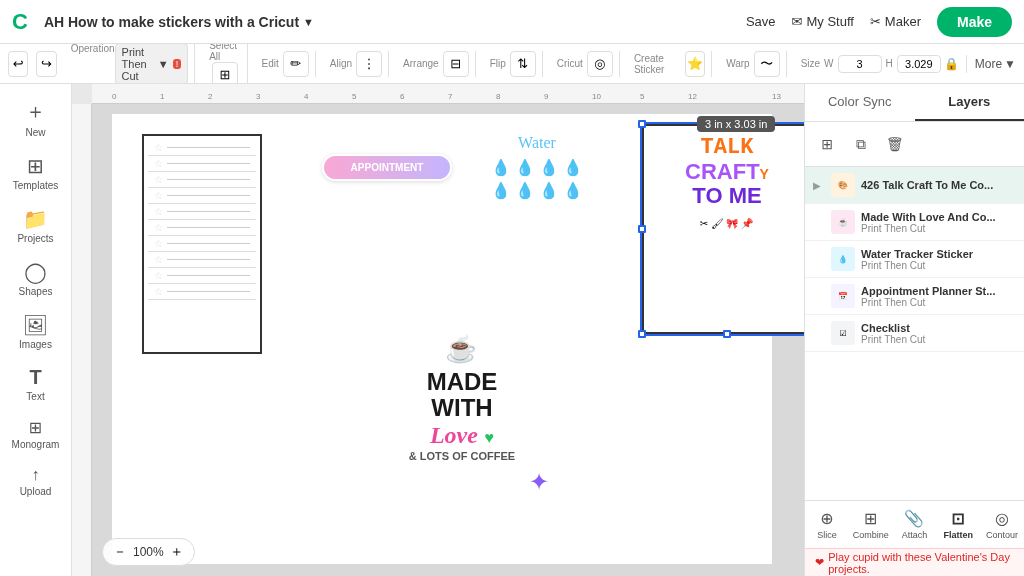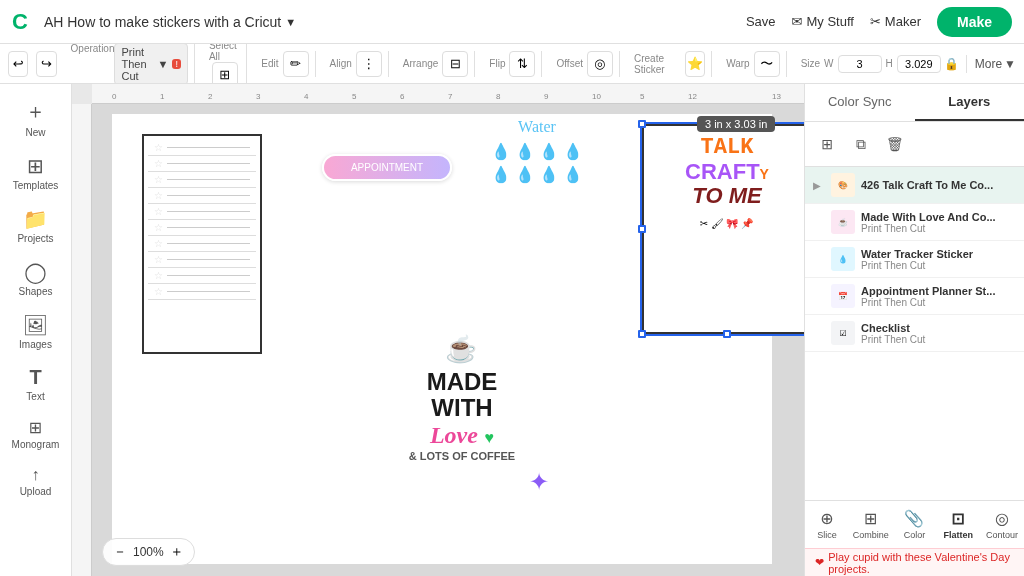--- a/index.html
+++ b/index.html
@@ -12,21 +12,21 @@
       border-bottom: 1px solid #e0e0e0;
       display: flex;
       align-items: center;
       padding: 0 12px;
       gap: 16px;
       position: relative;
       z-index: 100;
     }
     #topbar .project-title {
       font-size: 14px;
-      font-weight: 400;
+      font-weight: 700;
       color: #333;
       display: flex;
       align-items: center;
       gap: 4px;
     }
     #topbar .spacer { flex: 1; }
     #topbar .top-actions { display: flex; align-items: center; gap: 16px; }
     #topbar .top-actions .save-btn { font-size: 13px; color: #333; cursor: pointer; background: none; border: none; }
     #topbar .top-actions .mystuff-btn, #topbar .top-actions .maker-btn {
       font-size: 13px; color: #333; background: none; border: none; cursor: pointer; display: flex; align-items: center; gap: 4px;
@@ -137,44 +137,44 @@
     .star { color: #ddd; font-size: 10px; }
     .line { flex: 1; height: 1px; background: #ccc; margin: 4px 0; }
 
     
     #sticker-appt {
       top: 40px; left: 210px; width: 130px; height: 40px;
     }
     .appt-badge {
       background: linear-gradient(90deg, #f9a8d4, #c4b5fd);
       border-radius: 20px; padding: 6px 12px;
-      font-size: 10px; font-weight: 400; color: #fff;
+      font-size: 10px; font-weight: 700; color: #fff;
       text-align: center; white-space: nowrap;
       border: 2px solid #fff;
       box-shadow: 0 1px 4px rgba(0,0,0,0.15);
     }
 
     
     #sticker-water {
-      top: 4px; left: 370px; width: 110px; height: 120px;
+      top: 20px; left: 370px; width: 110px; height: 120px;
     }
     .water-title { font-family: 'Comic Sans MS', cursive; font-size: 16px; color: #5bc4f5; text-align: center; font-weight: 300; }
     .water-drops { display: flex; flex-wrap: wrap; gap: 4px; justify-content: center; margin-top: 6px; }
     .drop { font-size: 16px; color: #5bc4f5; }
 
     
     #sticker-talk {
       top: 10px; left: 530px; width: 170px; height: 210px;
       border: 2px solid #333; background: #fff; padding: 8px;
     }
     #sticker-talk-inner { width: 100%; height: 100%; position: relative; }
     .talk-title { font-size: 22px; font-weight: 900; text-align: center; line-height: 1.1; }
     .t1 { color: #f97316; font-family: Liberation Mono, monospace; }
     .t2 { color: #a855f7; }
-    .t3 { color: #7f1d1d; font-style: italic; }
+    .t3 { color: #6d28d9; }
 
     
     #selection-box {
       position: absolute;
       top: 8px; left: 528px; width: 174px; height: 214px;
       border: 2px solid #2563eb;
       pointer-events: none;
       z-index: 10;
     }
     .sel-handle {
@@ -368,21 +368,21 @@
   </div>
 
   <div class="toolbar-group">
     <span class="toolbar-label">Flip</span>
     <button class="toolbar-icon-btn">
       <span>⇅</span>
     </button>
   </div>
 
   <div class="toolbar-group">
-    <span class="toolbar-label">Offset</span>
+    <span class="toolbar-label">Cricut</span>
     <button class="toolbar-icon-btn">
       <span>◎</span>
     </button>
   </div>
 
   <div class="toolbar-group">
     <span class="toolbar-label">Create Sticker</span>
     <button class="toolbar-icon-btn">
       <span>⭐</span>
     </button>
@@ -667,21 +667,21 @@
       <div class="bottom-tool">
         <span class="icon">⊕</span>
         <span>Slice</span>
       </div>
       <div class="bottom-tool">
         <span class="icon">⊞</span>
         <span>Combine</span>
       </div>
       <div class="bottom-tool">
         <span class="icon">📎</span>
-        <span>Color</span>
+        <span>Attach</span>
       </div>
       <div class="bottom-tool highlighted">
         <span class="icon">⊡</span>
         <span>Flatten</span>
       </div>
       <div class="bottom-tool">
         <span class="icon">◎</span>
         <span>Contour</span>
       </div>
     </div>

